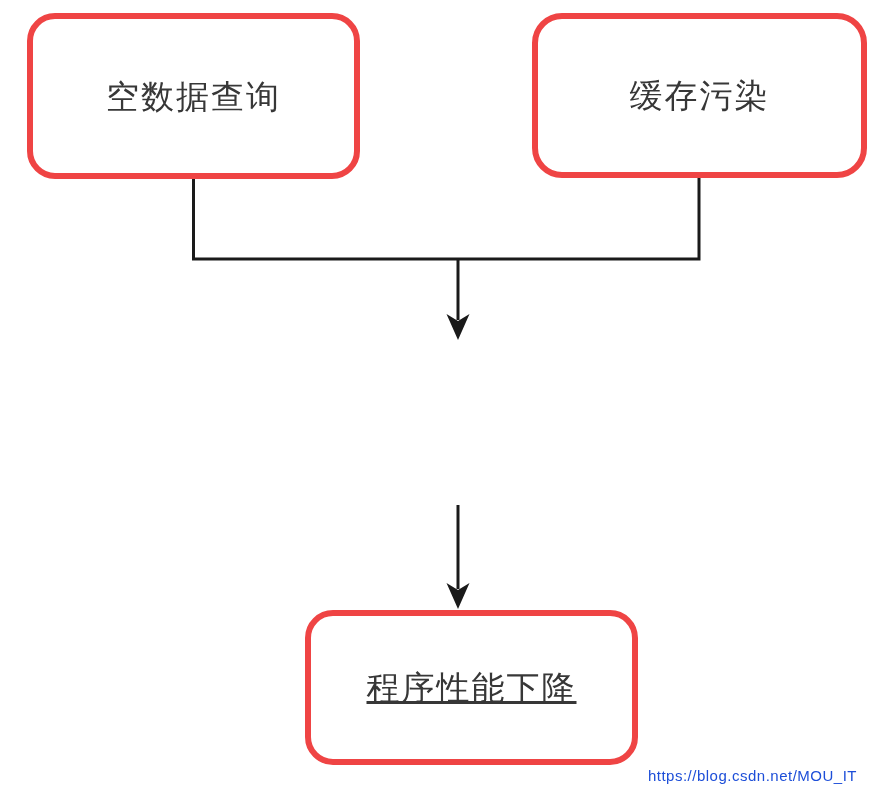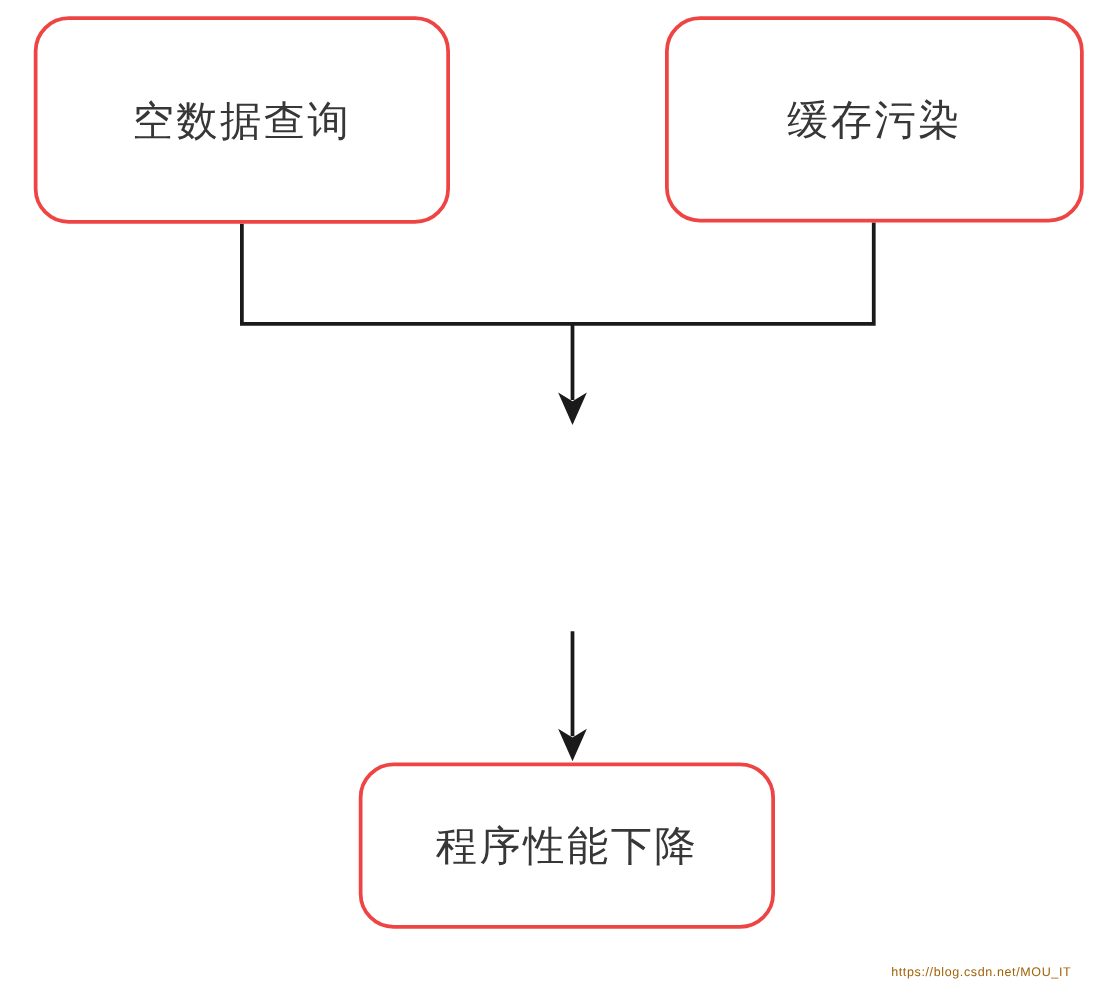--- a/index.html
+++ b/index.html
@@ -17,45 +17,45 @@
   }
   .connectors {
     position: absolute;
     left: 0;
     top: 0;
     z-index: 1;
   }
   .node {
     position: absolute;
     box-sizing: border-box;
-    border: 3px solid #ef4444;
+    border: 6px solid #ef4444;
     border-radius: 28px;
     background: #ffffff;
     display: flex;
     flex-direction: column;
     align-items: center;
     justify-content: center;
     text-align: center;
     font-size: 33px;
     line-height: 43px;
     letter-spacing: 2px;
     color: #373737;
     z-index: 2;
   }
   .node-1 { left: 27px;  top: 13px;  width: 333px; height: 166px; }
-  .node-2 { left: 532px; top: 13px;  width: 335px; height: 165px; }
+  .node-2 { left: 532px; top: 13px;  width: 335px; height: 165px; border-radius: 30px; }
   .node-3 { left: 295px; top: 341px; width: 330px; height: 164px; }
-  .node-4 { left: 287px; top: 610px; width: 333px; height: 133px; }
+  .node-4 { left: 305px; top: 610px; width: 333px; height: 155px; text-decoration: underline; }
   .watermark {
     position: absolute;
     right: 27px;
     bottom: 14px;
-    font-size: 10px;
+    font-size: 15px;
     letter-spacing: 0.5px;
-    color: #a16207;
+    color: #1d4ed8;
     z-index: 3;
     user-select: none;
   }
 </style>
 </head>
 <body>
 
 <div class="canvas">
 
   <svg class="connectors" width="884" height="798" viewBox="0 0 884 798" aria-hidden="true">

